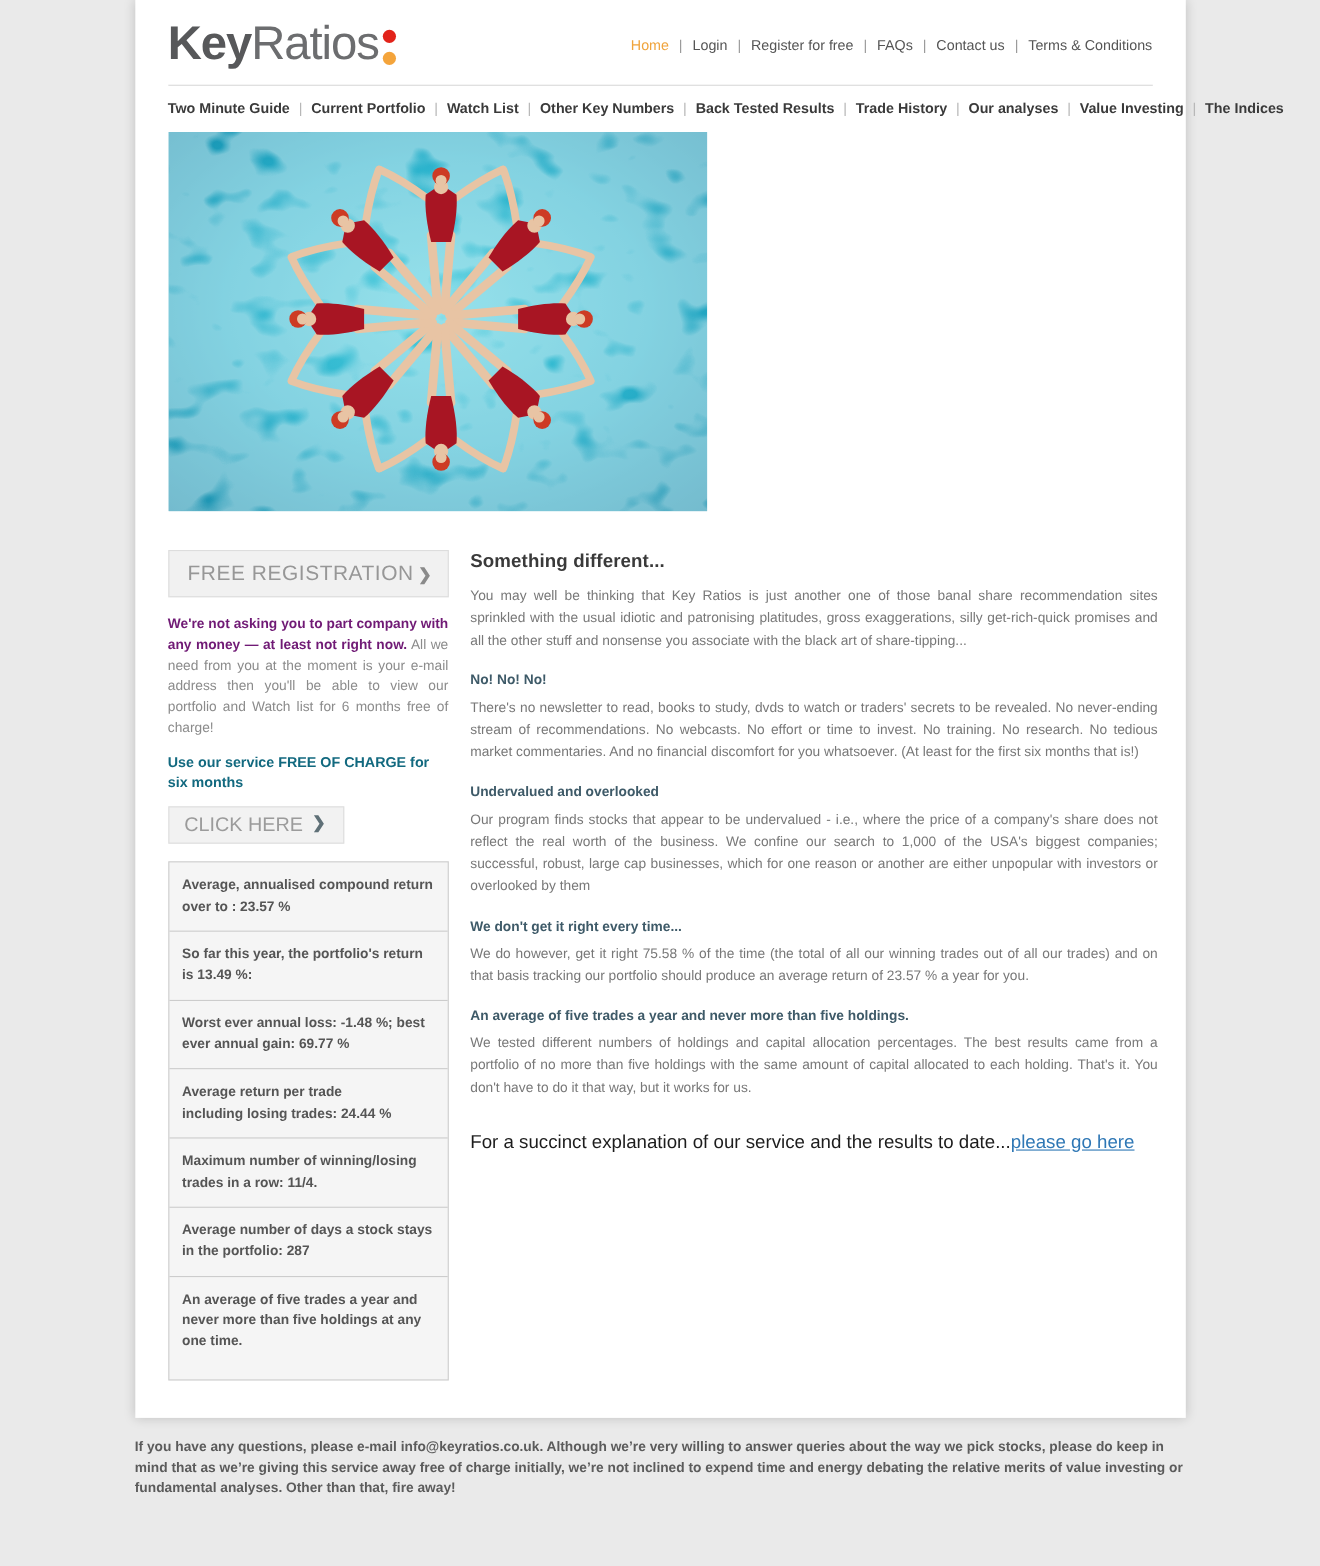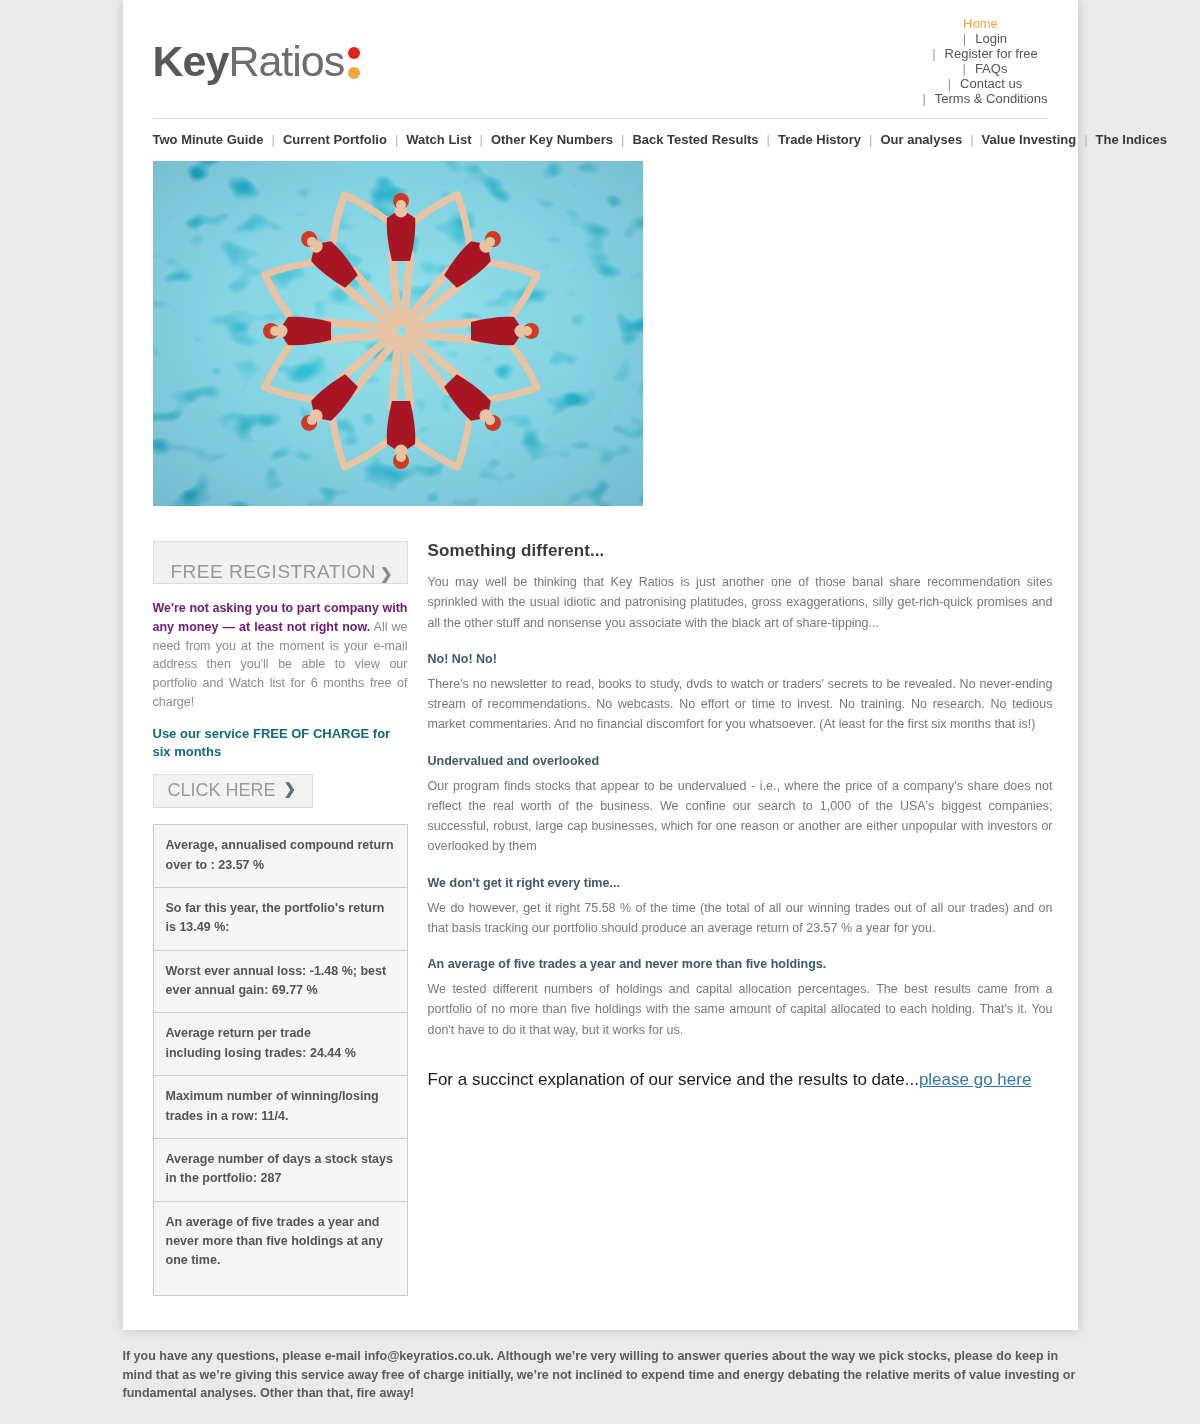--- a/index.html
+++ b/index.html
@@ -15,21 +15,21 @@
   
   .header { display: flex; justify-content: space-between; align-items: center; padding: 16px 30px 12px 30px; }
   .logo { display: inline-flex; align-items: center; cursor: pointer; }
   .logo-key { font-size: 43px; font-weight: bold; color: #57585a; letter-spacing: -1px; }
   .logo-ratios { font-size: 43px; font-weight: normal; color: #6c6d6f; letter-spacing: -1px; }
   .logo-colon { display: inline-flex; flex-direction: column; gap: 8px; margin-left: 4px; transform: translateY(2px); }
   .logo-dot { width: 12px; height: 12px; border-radius: 50%; }
   .logo-dot.red { background: #e2231a; }
   .logo-dot.amber { background: #f4a43b; }
 
-  .top-nav { list-style: none; display: flex; align-items: center; font-size: 13px; color: #555; flex-direction: column; }
+  .top-nav { list-style: none; display: flex; align-items: center; font-size: 13px; color: #555; }
   .top-nav li { cursor: pointer; }
   .top-nav li + li::before { content: "|"; color: #999; margin: 0 9px; cursor: default; }
   .top-nav li span { color: #555; }
   .top-nav li.active span { color: #f0a43c; }
 
   .header-rule { border: none; border-top: 1px solid #d9d9d9; margin: 0 30px; }
 
   .main-nav { list-style: none; display: flex; align-items: center; padding: 13px 30px 12px 30px; font-size: 13px; font-weight: bold; color: #3a3a3a; flex-wrap: nowrap; }
   .main-nav li { cursor: pointer; white-space: nowrap; }
   .main-nav li + li::before { content: "|"; color: #b5b5b5; font-weight: normal; margin: 0 8px; cursor: default; }
@@ -41,21 +41,21 @@
   .hero-headline { color: #d4e7ec; font-size: 21px; line-height: 1.3; font-weight: normal; }
 
   
   .columns { display: flex; padding: 35px 25px 0 30px; }
   .sidebar { width: 255px; flex-shrink: 0; }
   .content { flex: 1; margin-left: 20px; }
 
   
   .btn-free {
     width: 100%; height: 43px; background: #f1f1f1; border: 1px solid #dddddd;
-    display: flex; align-items: flex-end; justify-content: space-between;
+    display: flex; align-items: center; justify-content: space-between;
     padding: 0 14px 0 17px; cursor: pointer;
   }
   .btn-free .btn-label { font-size: 19px; color: #979797; letter-spacing: 0.5px; }
   .btn-free .chev { font-size: 15px; color: #8a8a8a; font-weight: bold; }
 
   .sidebar-intro { margin-top: 15px; font-size: 12.5px; line-height: 1.5; text-align: justify; }
   .sidebar-intro strong { color: #701a75; }
   .sidebar-intro span { color: #8b8b8b; }
 
   .sidebar-teal { display: block; margin: 13px 0 12px 0; font-size: 13px; font-weight: bold; color: #12697f; line-height: 1.45; text-decoration: none; cursor: pointer; }

